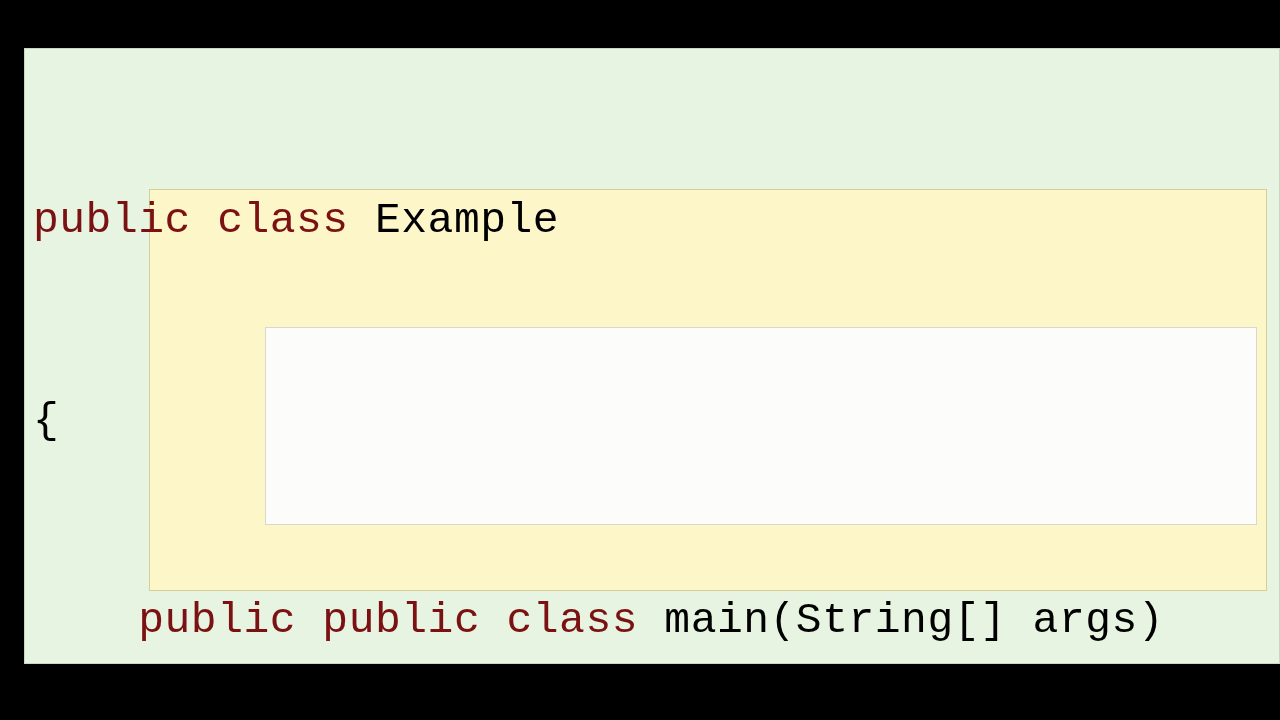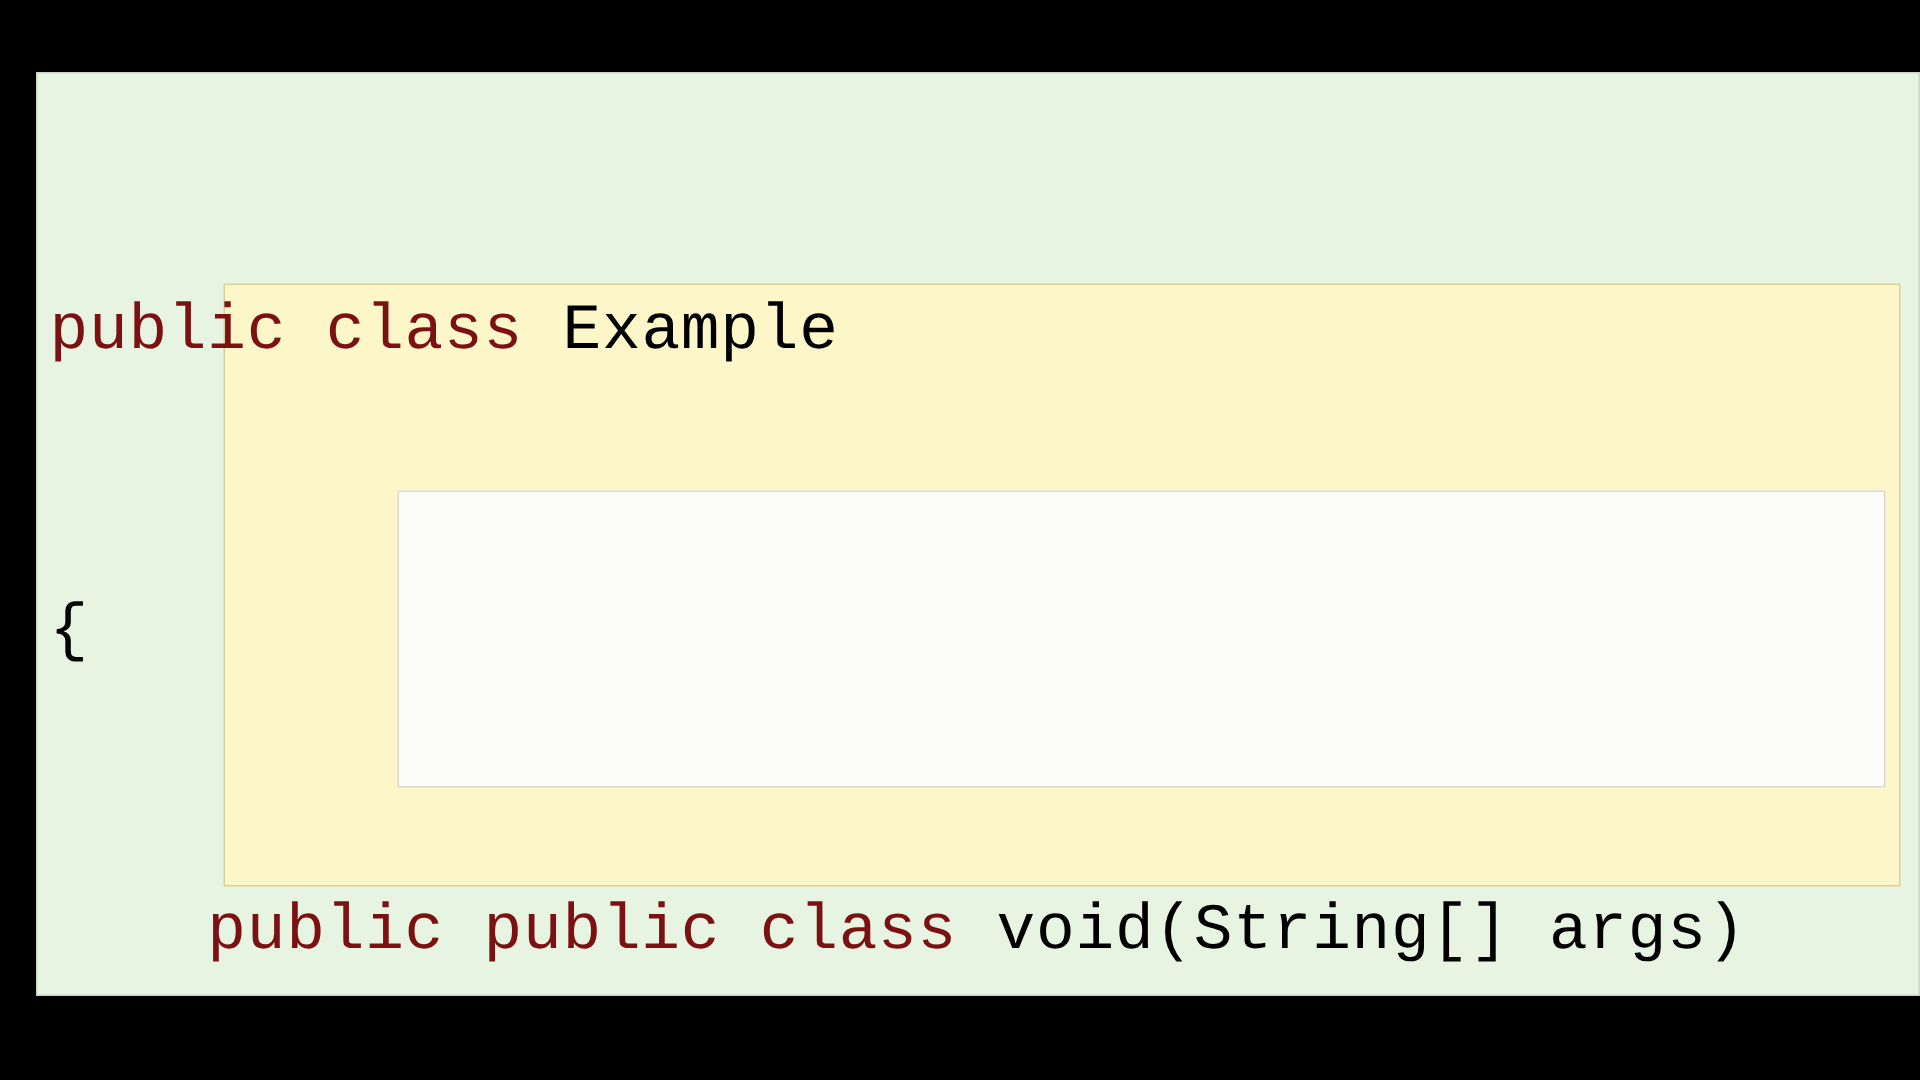--- a/index.html
+++ b/index.html
@@ -69,21 +69,21 @@
 <body>
 
 <div class="frame">
 
   <div class="method-box"></div>
   <div class="body-box"></div>
 
   <div class="code code-layer">
     <span class="line"><span class="kw-access">public</span> <span class="kw-class">class</span> <span class="classname">Example</span></span>
     <span class="line"><span class="punct">{</span></span>
-    <span class="line"><span>    </span><span class="kw-access">public</span> <span class="kw-access">public</span> <span class="kw-type">class</span> <span class="ident">void(String[] args)</span></span>
+    <span class="line"><span>    </span><span class="kw-access">public</span> <span class="kw-access">public</span> <span class="kw-type">class</span> <span class="ident">main(String[] args)</span></span>
     
     
     
     
     
     
   </div>
 </div>
 
 </body></html>

